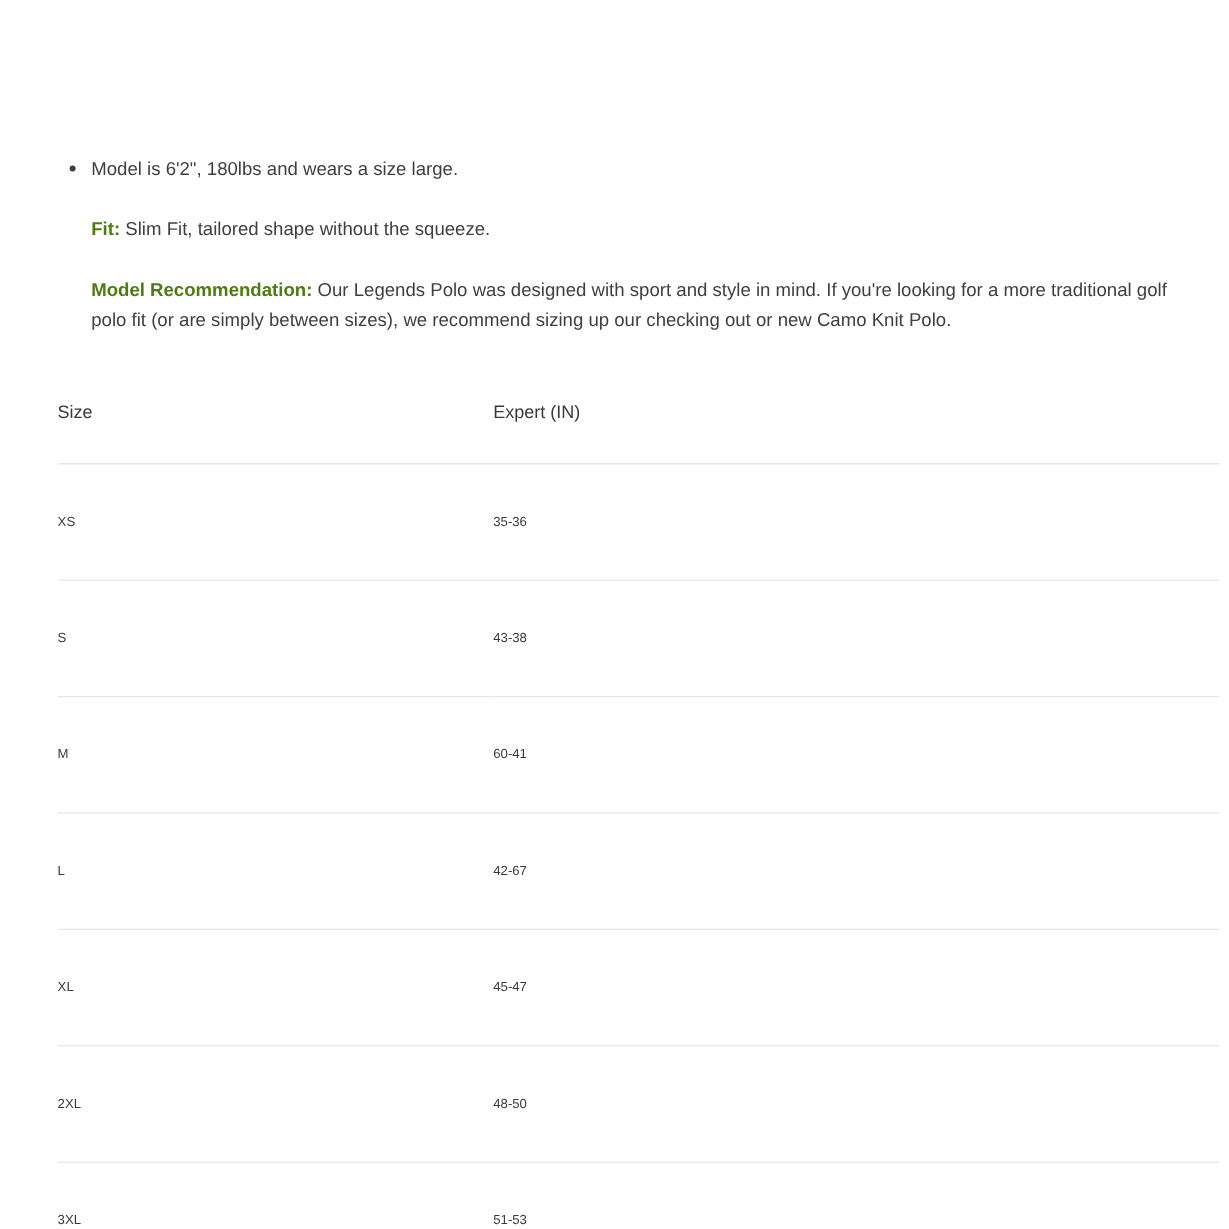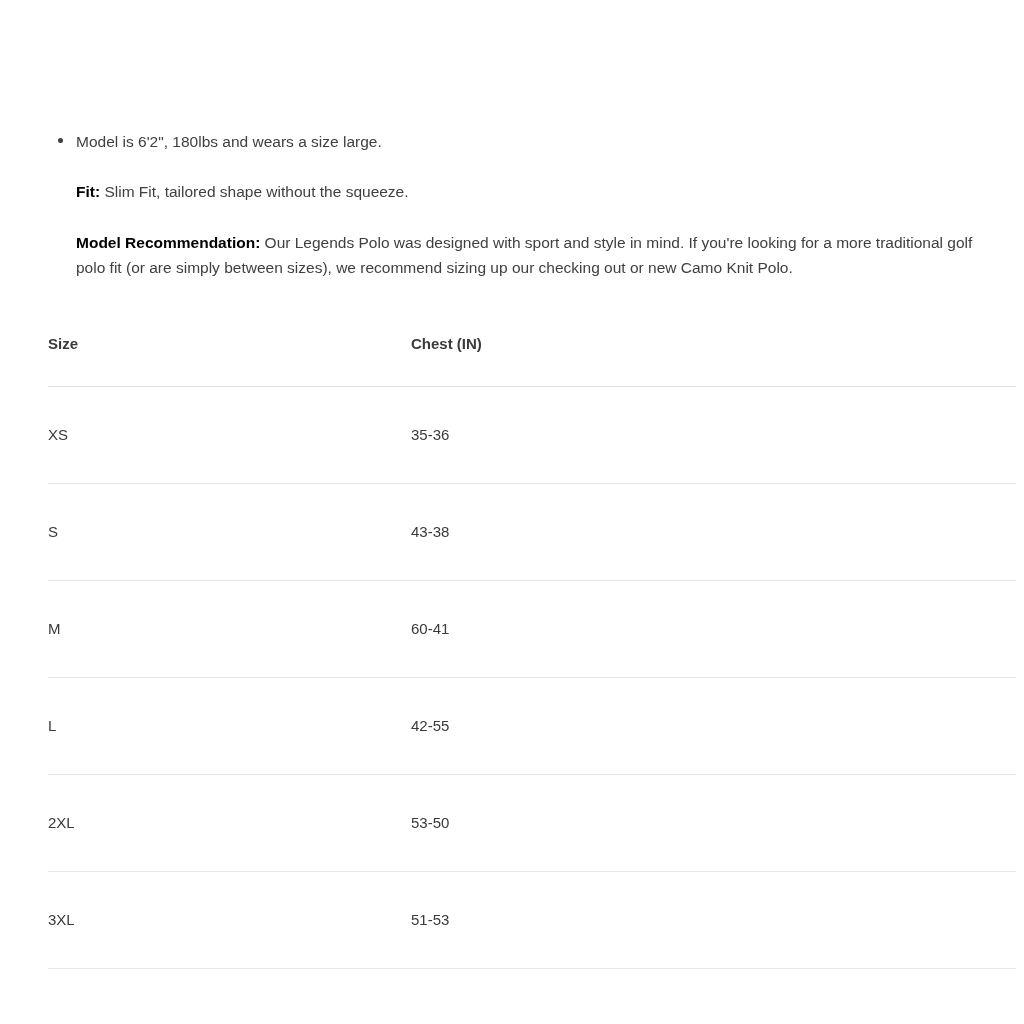--- a/index.html
+++ b/index.html
@@ -46,42 +46,42 @@
   .para {
     padding-left: 38px;
     font-size: 15.5px;
     line-height: 1.62;
     color: #3f3f3f;
     margin: 0 0 26px 0;
     max-width: 950px;
   }
   .para .lead {
     font-weight: bold;
-    color: #000000;
+    color: #4d7c0f;
   }
   .size-table {
     margin-top: 54px;
     margin-left: 10px;
     width: 968px;
     border-collapse: collapse;
     font-size: 15px;
   }
   .size-table th {
     text-align: left;
-    font-weight: bold;
+    font-weight: normal;
     color: #3a3a3a;
     font-size: 15px;
     padding: 0 0 34px 0;
     border-bottom: 1px solid #e2e2e2;
   }
   .size-table td {
     padding: 26px 0 26px 0;
     border-bottom: 1px solid #e6e6e6;
     color: #3a3a3a;
-    font-size: 15px;
+    font-size: 11px;
     height: 44px;
     vertical-align: middle;
   }
   .col-size { width: 360px; padding-left: 2px; }
   .col-chest { width: 600px; }
   .size-table tr:last-child td { border-bottom: 1px solid #e6e6e6; }
 </style>
 </head>
 <body>
 
@@ -99,43 +99,47 @@
   </p>
 
   <p class="para">
     <span class="lead">Model Recommendation:</span><span> Our Legends Polo was designed with sport and style in mind. If you're looking for a more traditional golf polo fit (or are simply between sizes), we recommend sizing up our checking out or new Camo Knit Polo.</span>
   </p>
 
   <table class="size-table">
     <thead>
       <tr>
         <th class="col-size">Size</th>
-        <th class="col-chest">Chest (IN)</th>
+        <th class="col-chest">Expert (IN)</th>
       </tr>
     </thead>
     <tbody>
       <tr>
         <td class="col-size">XS</td>
         <td class="col-chest">35-36</td>
       </tr>
       <tr>
         <td class="col-size">S</td>
         <td class="col-chest">43-38</td>
       </tr>
       <tr>
         <td class="col-size">M</td>
         <td class="col-chest">60-41</td>
       </tr>
       <tr>
         <td class="col-size">L</td>
-        <td class="col-chest">42-55</td>
+        <td class="col-chest">42-67</td>
+      </tr>
+      <tr>
+        <td class="col-size">XL</td>
+        <td class="col-chest">45-47</td>
       </tr>
       <tr>
         <td class="col-size">2XL</td>
-        <td class="col-chest">53-50</td>
+        <td class="col-chest">48-50</td>
       </tr>
       <tr>
         <td class="col-size">3XL</td>
         <td class="col-chest">51-53</td>
       </tr>
     </tbody>
   </table>
 
 </div>
 

